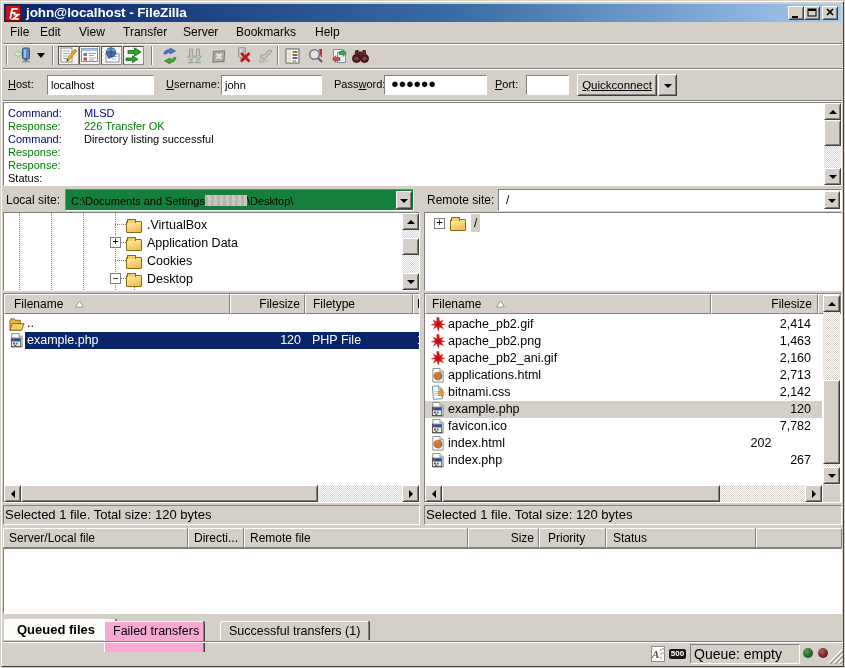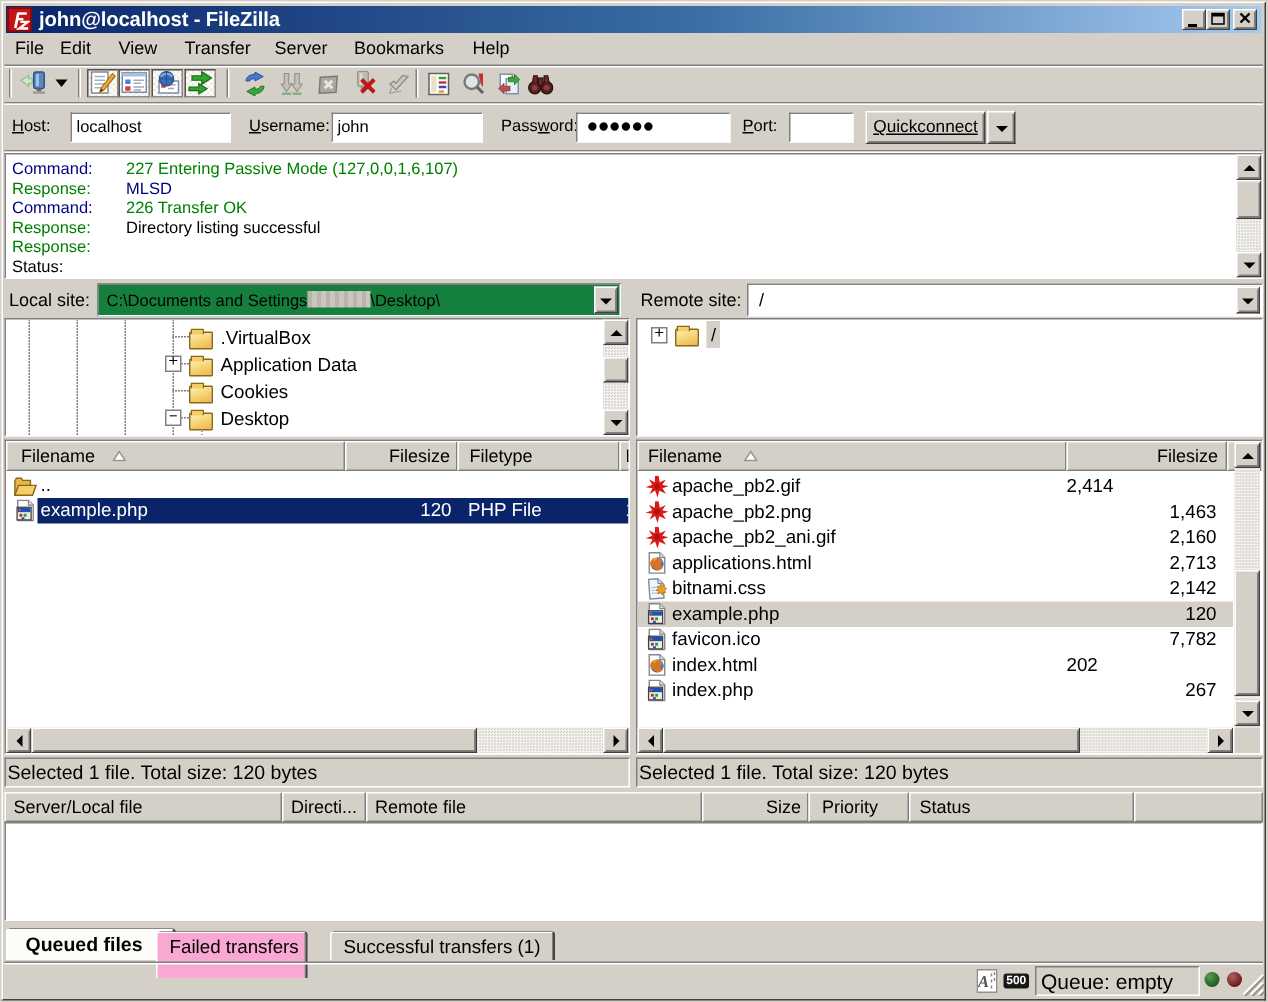--- a/index.html
+++ b/index.html
@@ -225,21 +225,20 @@
 <div class="abs sunken2" style="left:3px;top:102px;width:839px;height:84px;background:#fff;overflow:hidden;">
  <div style="position:absolute;left:4px;top:4px;font-size:11px;line-height:13px;">
   <div style="color:#000080;">Command:</div>
   <div style="color:#008000;">Response:</div>
   <div style="color:#000080;">Command:</div>
   <div style="color:#008000;">Response:</div>
   <div style="color:#008000;">Response:</div>
   <div style="color:#000;">Status:</div>
  </div>
  <div style="position:absolute;left:80px;top:4px;font-size:11px;line-height:13px;">
-  <div style="color:#008000;">227 Entering Passive Mode (127,0,0,1,6,107)</div>
   <div style="color:#000080;">MLSD</div>
   <div style="color:#008000;">226 Transfer OK</div>
   <div style="color:#000;">Directory listing successful</div>
  </div>
 
  <div style="position:absolute;right:0;top:0;width:17px;height:82px;" class="sbtrack">
   <div class="scrollbtn" style="left:0;top:0;">
           <span class="arrow" style="border-left:4px solid transparent;border-right:4px solid transparent;border-bottom:4px solid #000;"></span>
         </div>
   <div class="abs btn3d" style="left:0;top:17px;width:17px;height:26px;"></div>
@@ -368,21 +367,21 @@
  </div>
  <div id="rrows">
   <div class="row" style="left:0;top:22px;width:397px;">
           <svg class="ficon" width="17" height="16" viewBox="0 0 17 16">
             <g transform="rotate(8 8 8)">
               <path d="M8.5 0 L10 4.5 L14 2 L12 6 L16.5 6.5 L12.5 8.5 L15.5 12 L10.5 10.5 L10 15.5 L7.5 10.8 L4 14 L5.5 9.5 L0.5 9.5 L5 7 L2 3.5 L6.5 5 L6 0.5 Z" fill="#D81A1A"></path>
               <circle cx="8.5" cy="7.5" r="2" fill="#B01010"></circle>
             </g>
           </svg>
           <div style="position:absolute;left:23px;">apache_pb2.gif</div>
-          <div style="position:absolute;left:286px;width:100px;text-align:left;">2,414</div>
+          <div style="position:absolute;left:286px;width:100px;text-align:right;">2,414</div>
         </div>
   <div class="row" style="left:0;top:39px;width:397px;">
           <svg class="ficon" width="17" height="16" viewBox="0 0 17 16">
             <g transform="rotate(8 8 8)">
               <path d="M8.5 0 L10 4.5 L14 2 L12 6 L16.5 6.5 L12.5 8.5 L15.5 12 L10.5 10.5 L10 15.5 L7.5 10.8 L4 14 L5.5 9.5 L0.5 9.5 L5 7 L2 3.5 L6.5 5 L6 0.5 Z" fill="#D81A1A"></path>
               <circle cx="8.5" cy="7.5" r="2" fill="#B01010"></circle>
             </g>
           </svg>
           <div style="position:absolute;left:23px;">apache_pb2.png</div>
           <div style="position:absolute;left:286px;width:100px;text-align:right;">1,463</div>
@@ -452,21 +451,21 @@
   <div class="row" style="left:0;top:141px;width:397px;">
           <svg class="ficon" width="13" height="16" viewBox="0 0 13 16">
             <path d="M1 0.5 L8.5 0.5 L12 4 L12 15 L1 15 Z" fill="#fff" stroke="#888"></path>
             <path d="M8.5 0.5 L8.5 4 L12 4" fill="#DDD" stroke="#888" stroke-width="0.8"></path>
             <circle cx="6.5" cy="8.5" r="4.6" fill="#30549C"></circle>
             <path d="M6.5 3.9 a4.6 4.6 0 0 1 3.8 7.2 L8 8.5 Z" fill="#4A7AC8"></path>
             <path d="M2.2 10 a4.6 4.6 0 0 1 1.4 -5.3 L6 4.2 a5 5 0 0 1 4.5 2.2 L8.6 8.8 L10.6 11.2 a4.6 4.6 0 0 1 -3 2 L5 12.5 Z" fill="#E87818" fill-opacity="0.9"></path>
             <path d="M3.2 4.5 L4.6 6.8 L6.8 4.4 Z" fill="#F5A040"></path>
           </svg>
           <div style="position:absolute;left:23px;">index.html</div>
-          <div style="position:absolute;left:286px;width:100px;text-align:left;">202</div>
+          <div style="position:absolute;left:286px;width:100px;text-align:center;">202</div>
         </div>
   <div class="row" style="left:0;top:158px;width:397px;">
           <svg class="ficon" width="13" height="16" viewBox="0 0 13 16">
             <path d="M1 0.5 L8.5 0.5 L12 4 L12 15 L1 15 Z" fill="#fff" stroke="#888"></path>
             <path d="M8.5 0.5 L8.5 4 L12 4" fill="#DDD" stroke="#888" stroke-width="0.8"></path>
             <rect x="0.5" y="5.5" width="10" height="9" fill="#ECECE4" stroke="#404040" stroke-width="0.9"></rect>
             <rect x="1" y="6" width="9" height="3" fill="#1E50B4"></rect>
             <rect x="1.8" y="6.8" width="1.4" height="1.4" fill="#E85030"></rect>
             <rect x="2.2" y="10.2" width="2" height="2" fill="#C82818"></rect>
             <rect x="5.2" y="10.2" width="2" height="2" fill="#28A028"></rect>

